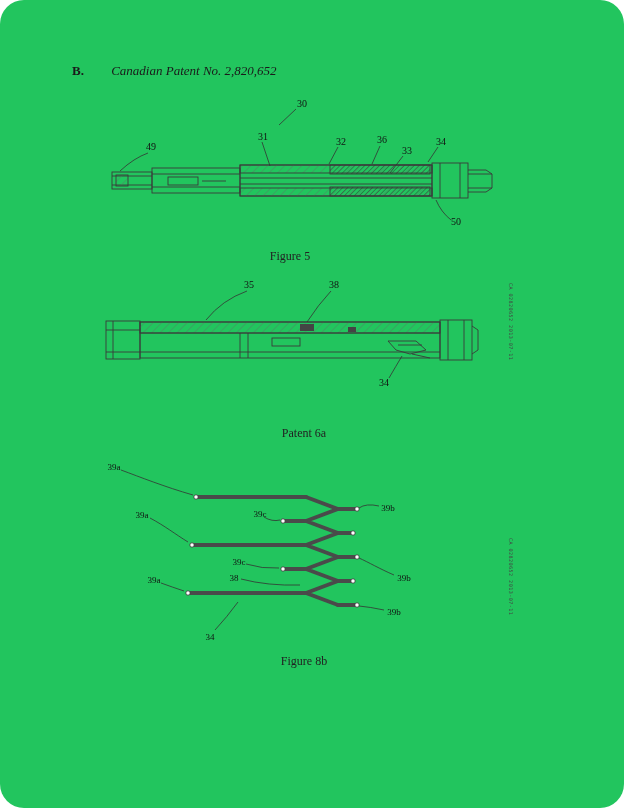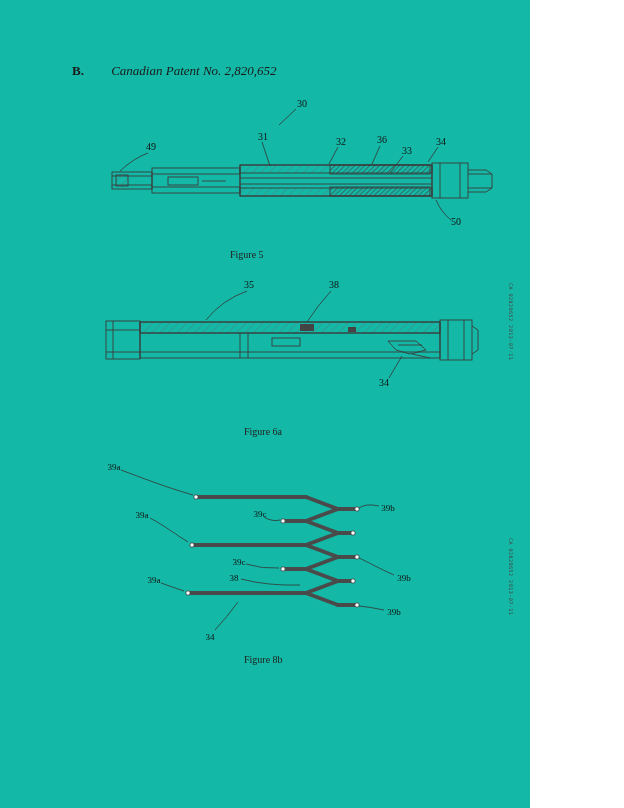--- a/index.html
+++ b/index.html
@@ -1,32 +1,33 @@
 <!DOCTYPE html>
 <html><head>
 <meta charset="utf-8">
 <style>
   html, body { margin: 0; padding: 0; background: #fff; }
   .page {
     position: relative;
-    width: 530px;
+    width: 624px;
     height: 808px;
-    background: #14b8a6;
+    background: #22c55e;
     font-family: "Liberation Serif", serif;
     color: #1a1a1a;
     overflow: hidden;
+    border-radius: 24px;
   }
   .header { position: absolute; left: 72px; top: 63px; font-size: 13px; }
   .section-label { font-weight: bold; margin-right: 24px; }
   .patent-title { font-style: italic; }
   .caption {
     position: absolute;
     width: 120px;
-    text-align: left;
-    font-size: 10px;
+    text-align: center;
+    font-size: 12px;
     font-family: "Liberation Serif", serif;
     color: #222;
   }
   .caption-fig5  { left: 230px; top: 249px; }
   .caption-fig6a { left: 244px; top: 426px; }
   .caption-fig6b { left: 244px; top: 654px; }
   .stamp {
     position: absolute;
     writing-mode: vertical-rl;
     font-family: "DejaVu Sans Mono", monospace;
@@ -210,19 +211,19 @@
       <text class="ref ref-sm" text-anchor="middle" x="239" y="565">39c</text>
       <text class="ref ref-sm" text-anchor="middle" x="234" y="581">38</text>
       <text class="ref ref-sm" text-anchor="middle" x="388" y="511">39b</text>
       <text class="ref ref-sm" text-anchor="middle" x="404" y="581">39b</text>
       <text class="ref ref-sm" text-anchor="middle" x="394" y="615">39b</text>
       <text class="ref ref-sm" text-anchor="middle" x="210" y="640">34</text>
     </g>
   </svg>
 
   <div class="caption caption-fig5">Figure 5</div>
-  <div class="caption caption-fig6a">Figure 6a</div>
+  <div class="caption caption-fig6a">Patent 6a</div>
   <div class="caption caption-fig6b">Figure 8b</div>
 
   <div class="stamp stamp-1">CA 02820652 2013-07-11</div>
   <div class="stamp stamp-2">CA 02820652 2013-07-11</div>
 
 </div>
 
 </body></html>

